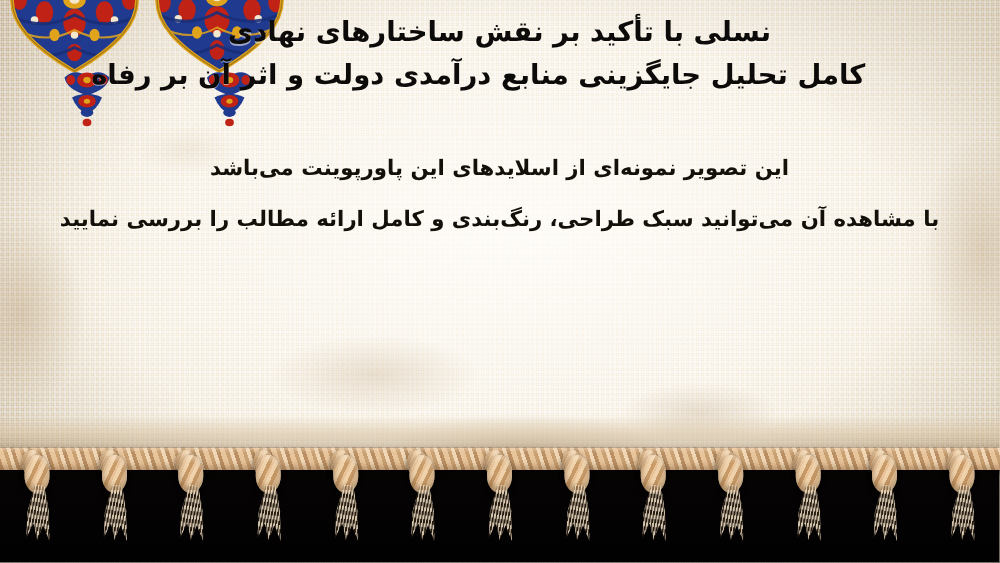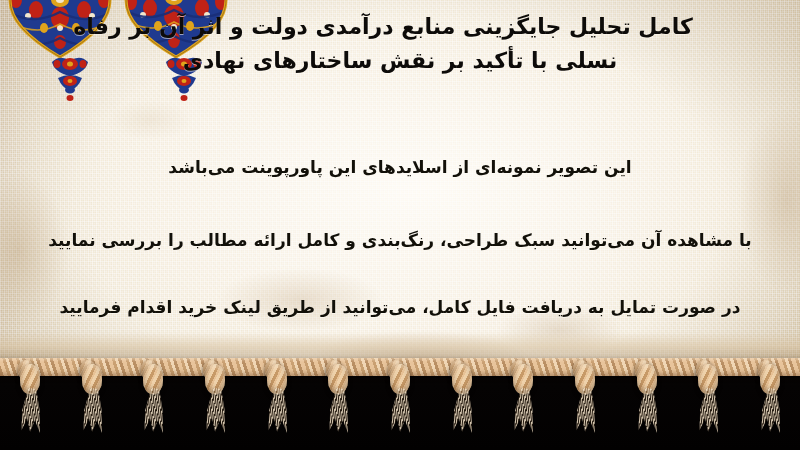--- a/index.html
+++ b/index.html
@@ -145,21 +145,20 @@
 
   .body-block{
     position:absolute;top:118px;left:0;right:0;
     text-align:center;padding:0 14px;
   }
   .body-line{
     font-size:17px;color:#121009;font-weight:bold;
     line-height:2.05;
     text-shadow:0 1px 0 rgba(255,252,244,.5);
     white-space:nowrap;
-    margin-top:32px;
   }
   .spacer-line{height:6px;}
 </style>
 </head>
 <body>
 
 <div class="slide">
 
   <div class="canvas-base"></div>
   <div class="weave-v"></div>
@@ -294,29 +293,28 @@
         <path d="M12 26 Q24 20 36 26 Q32 36 24 39 Q16 36 12 26 Z" fill="#1f3a8f"></path>
         <ellipse cx="24" cy="29" rx="7" ry="5" fill="#c02216"></ellipse>
         <ellipse cx="24" cy="29" rx="2.5" ry="2" fill="#e0a41c"></ellipse>
         <ellipse cx="24" cy="38" rx="5" ry="3.5" fill="#1f3a8f"></ellipse>
         <ellipse cx="24" cy="46" rx="3.5" ry="3" fill="#c02216"></ellipse>
       </g>
     </svg>
   </div>
 
   <div class="title-block">
+    <div class="title-line l2">نسلی با تأکید بر نقش ساختارهای نهادی</div>
     <div class="title-line l1">کامل تحلیل جایگزینی منابع درآمدی دولت و اثر آن بر رفاه</div>
-    <div class="title-line l2">نسلی با تأکید بر نقش ساختارهای نهادی</div>
   </div>
 
   <div class="body-block">
     <div class="body-line">این تصویر نمونه‌ای از اسلایدهای این پاورپوینت می‌باشد</div>
     <div class="spacer-line"></div>
     <div class="body-line">با مشاهده آن می‌توانید سبک طراحی، رنگ‌بندی و کامل ارائه مطالب را بررسی نمایید</div>
-    <div class="body-line">در صورت تمایل به دریافت فایل کامل، می‌توانید از طریق لینک خرید اقدام فرمایید</div>
   </div>
 
   <div class="band-soft-edge"></div>
   <div class="bottom-band">
     <div class="fringe-rope"></div>
     <div class="tassels">
       <div class="tassel">
           <div class="knot b"></div>
           <div class="knot"></div>
           <div class="skirt"></div>

